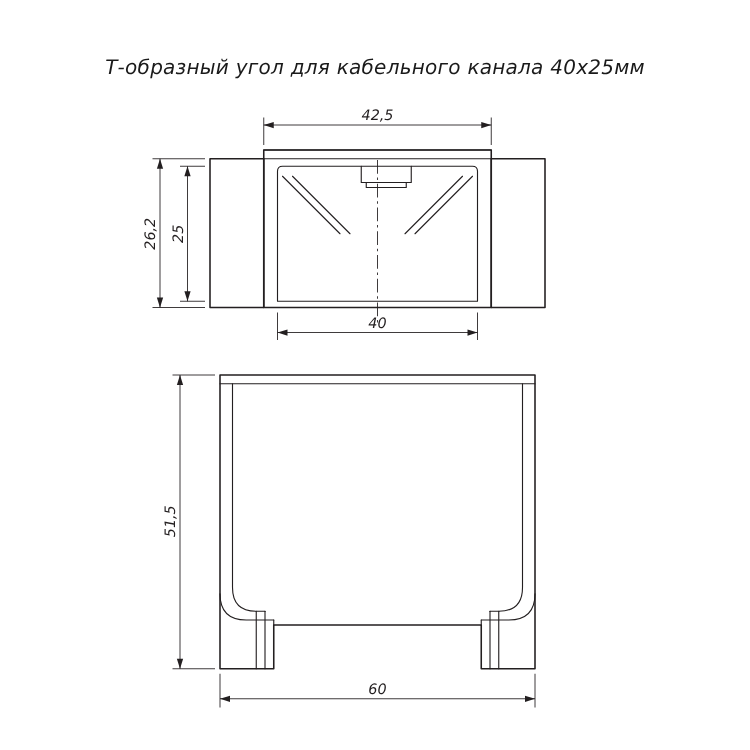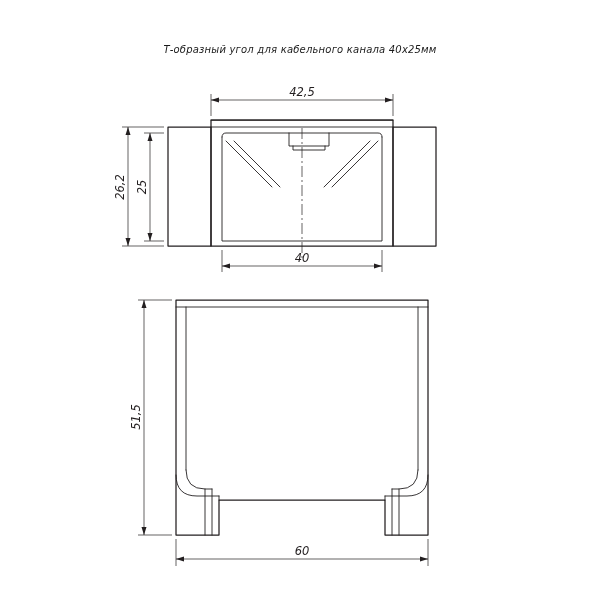--- a/index.html
+++ b/index.html
@@ -20,21 +20,21 @@
     background: #ffffff;
   }
   #title {
     position: absolute;
     top: 44px;
     left: 0;
     width: 600px;
     text-align: center;
     font-family: "DejaVu Sans", sans-serif;
     font-style: italic;
-    font-size: 10px;
+    font-size: 16px;
     letter-spacing: 0.2px;
     color: #1a1a1a;
     white-space: nowrap;
   }
   svg {
     position: absolute;
     top: 0;
     left: 0;
   }
   .outline {

